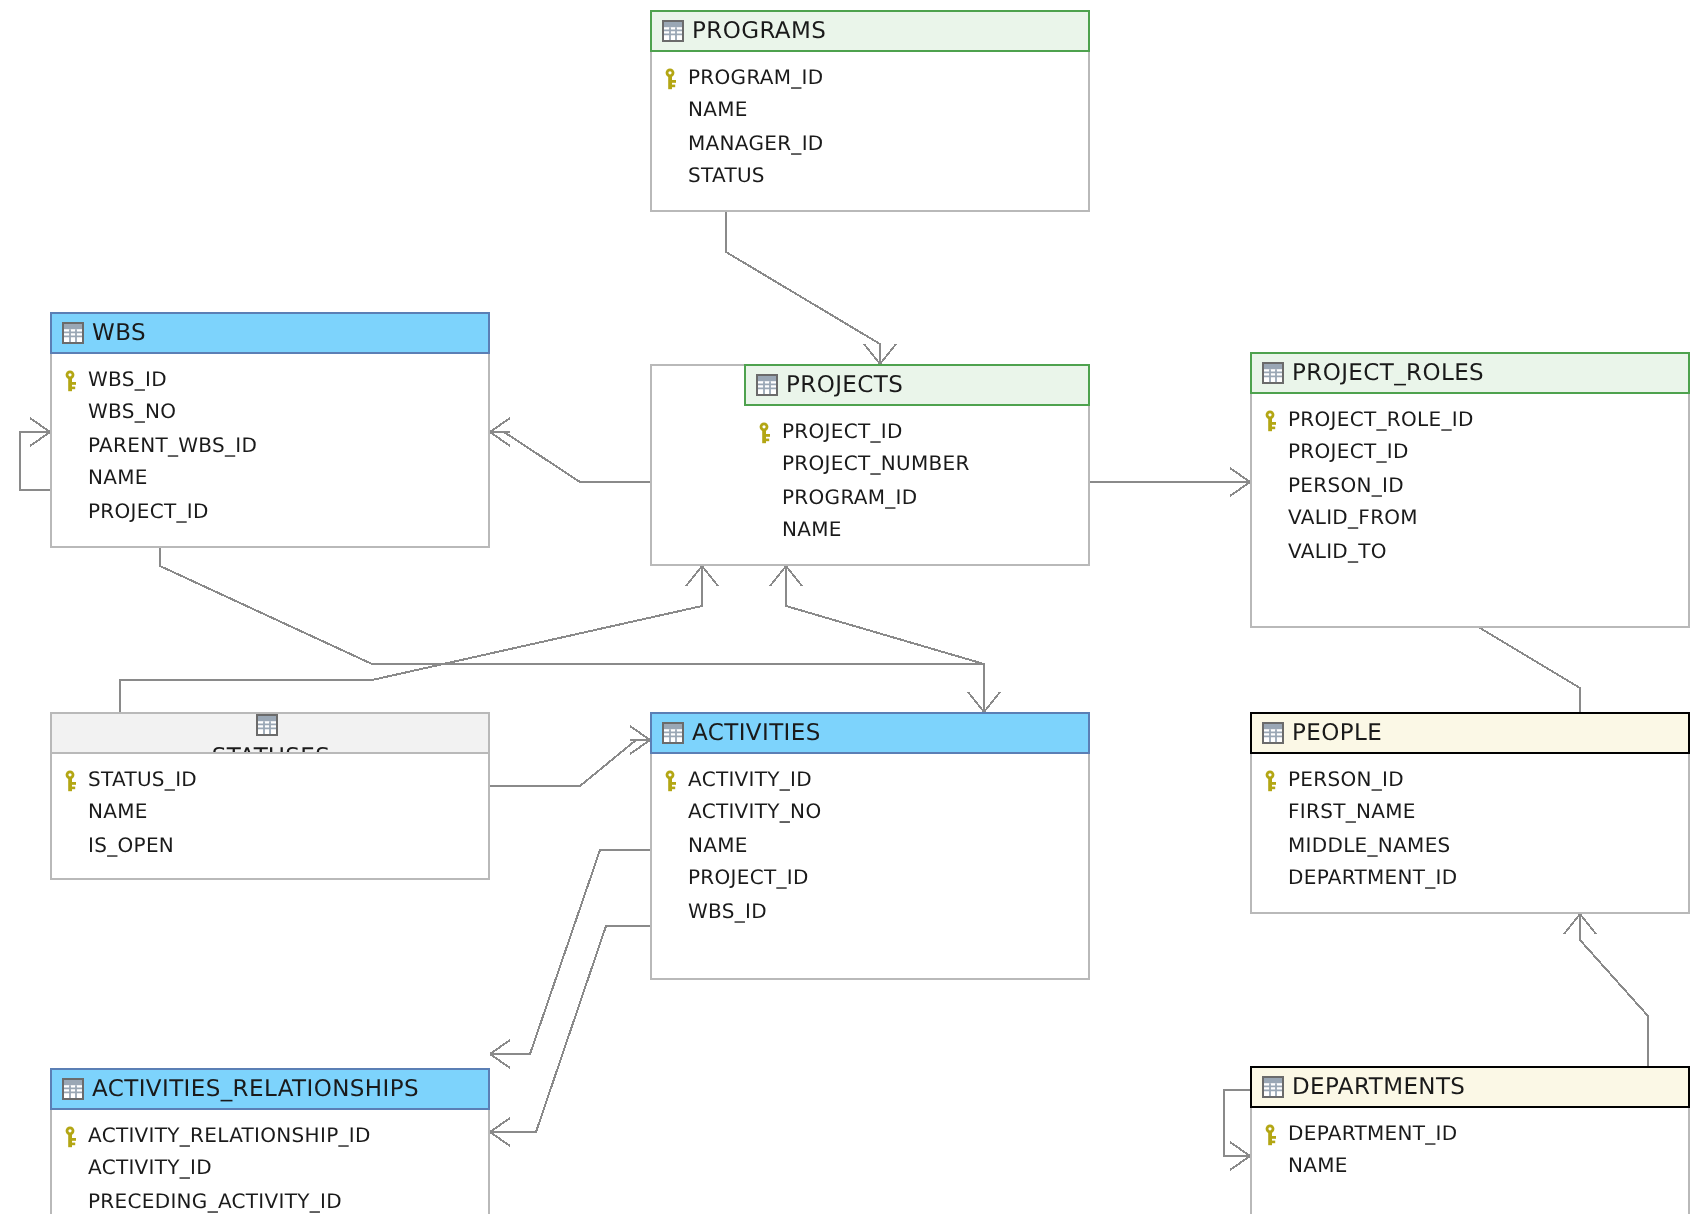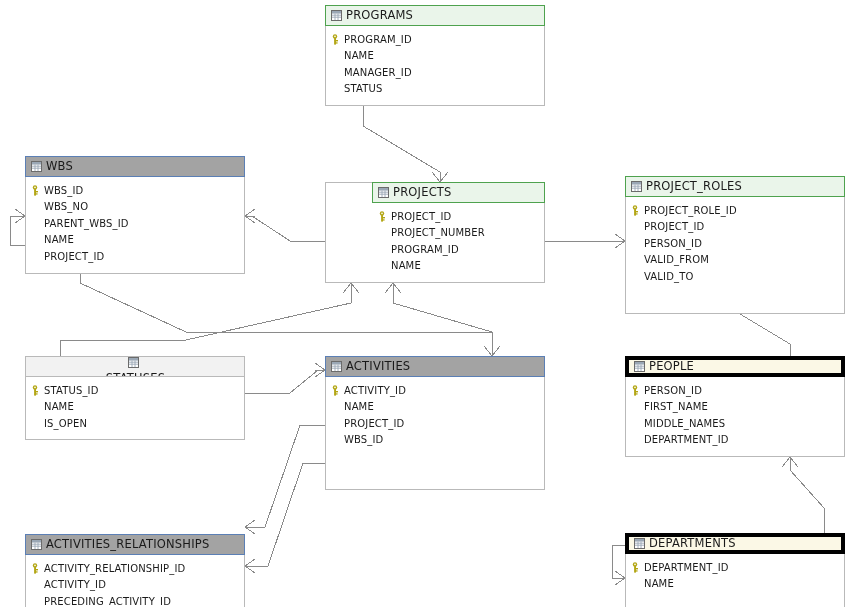--- a/index.html
+++ b/index.html
@@ -50,22 +50,22 @@
     overflow: hidden;
   }
   .entity-header .tbl-icon {
     margin-right: 4px;
     flex: 0 0 auto;
     display: inline-flex;
     align-items: center;
   }
   
   .hdr-green  { background: #eaf5ea; border: 1px solid #4ea24e; margin: -1px; }
-  .hdr-blue   { background: #a3a3a3; border: 1px solid #5b7fb5; margin: -1px; }
-  .hdr-yellow { background: #fbf8e6; border: 4px solid #000000; margin: -1px; }
+  .hdr-blue   { background: #7dd3fc; border: 1px solid #5b7fb5; margin: -1px; }
+  .hdr-yellow { background: #fbf8e6; border: 1px solid #000000; margin: -1px; }
   .hdr-grey   { background: #f2f2f2; border: 1px solid #b9b9b9; margin: -1px; flex-direction: column; }
   .entity-body {
     padding: 6px 4px 7px 5px;
   }
   .attr {
     display: flex;
     align-items: center;
     height: 16.5px;
     font-size: 10px;
     color: #1a1a1a;
@@ -371,20 +371,24 @@
                 <circle cx="4" cy="2.4" r="0.8" fill="#ffffff"></circle>
                 <rect x="3.1" y="4" width="1.9" height="6.6" fill="#b3a614"></rect>
                 <rect x="5" y="6" width="2" height="1.4" fill="#b3a614"></rect>
                 <rect x="5" y="8.3" width="1.6" height="1.3" fill="#b3a614"></rect>
               </svg>
             </span>
             <span class="attr-label">ACTIVITY_ID</span>
           </div>
           <div class="attr">
             <span class="key-slot"></span>
+            <span class="attr-label">ACTIVITY_NO</span>
+          </div>
+          <div class="attr">
+            <span class="key-slot"></span>
             <span class="attr-label">NAME</span>
           </div>
           <div class="attr">
             <span class="key-slot"></span>
             <span class="attr-label">PROJECT_ID</span>
           </div>
           <div class="attr">
             <span class="key-slot"></span>
             <span class="attr-label">WBS_ID</span>
           </div>

